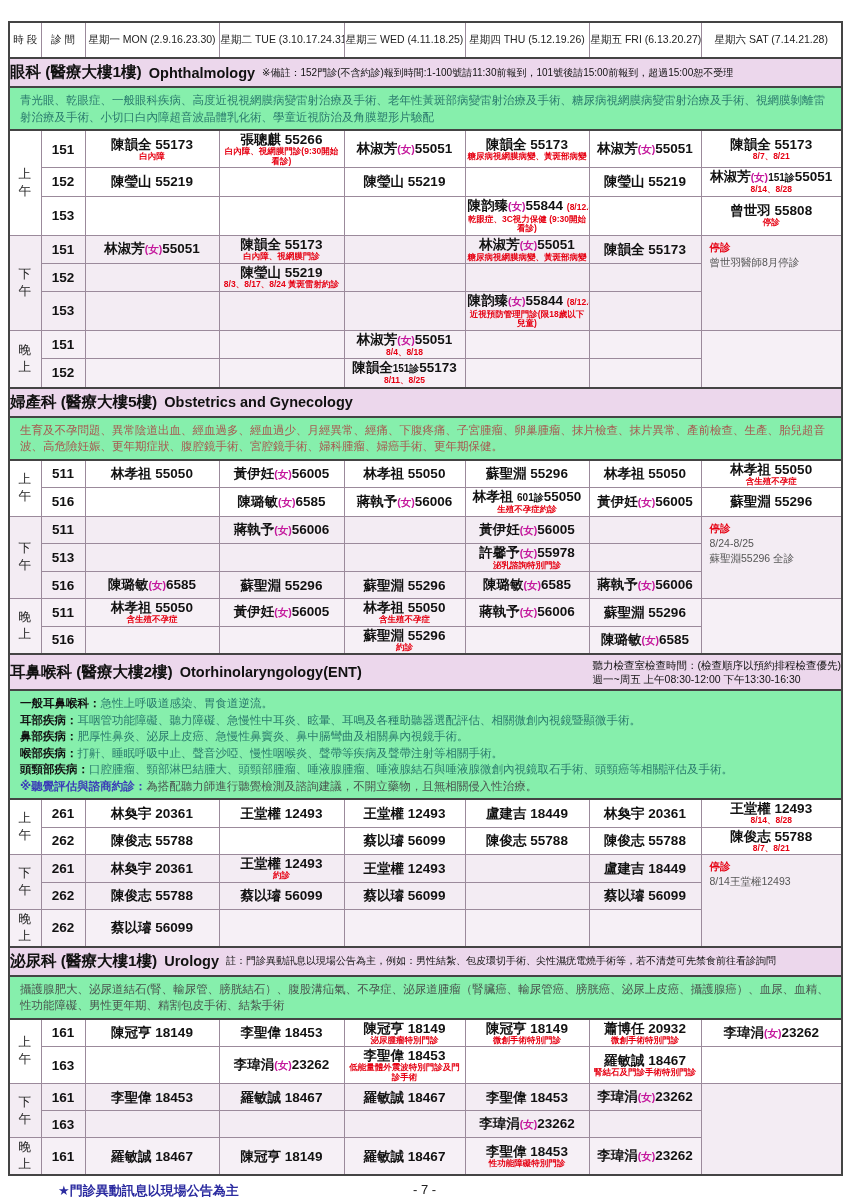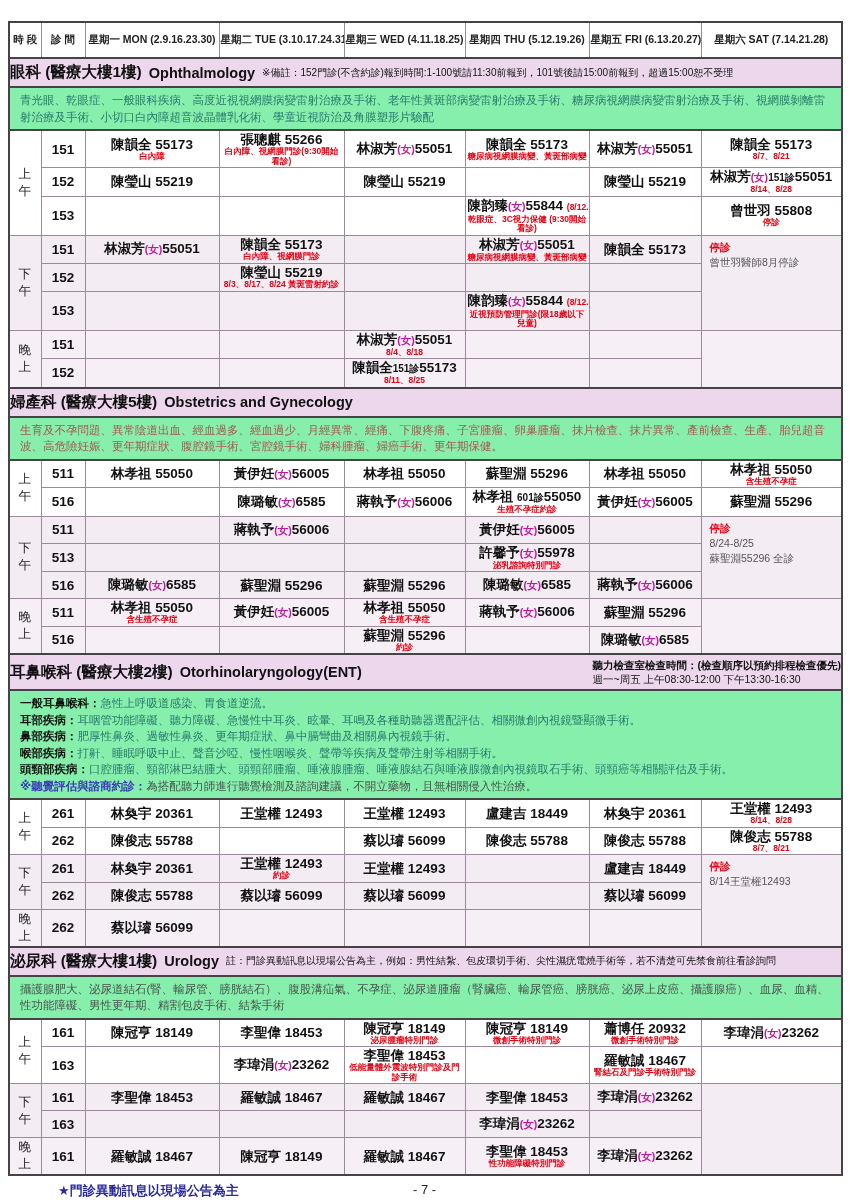--- a/index.html
+++ b/index.html
@@ -4,28 +4,28 @@
 <style>
   :root{
     --red:#e60012; --pink:#c4189c; --teal:#2a7a6d; --rose:#a85850; --blue:#3a3ab8;
     --sec-bg:#ecd7ec; --grid:#9b8a9b; --dark:#444444; --pm-bg:#f3ecf3; --ev-bg:#f6f0f6;
   }
   *{box-sizing:border-box;}
   body{margin:0;background:#ffffff;font-family:"Liberation Sans","DejaVu Sans",sans-serif;color:#111;}
   .page{width:849px;height:1200px;padding:21px 8px 0 8px;position:relative;background:#fff;overflow:hidden;}
   table{border-collapse:collapse;table-layout:fixed;width:833px;border:2px solid var(--dark);}
   td,th{border:1px solid var(--grid);text-align:center;vertical-align:middle;padding:1px 2px;overflow:hidden;}
-  tr.day-head th{font-size:10.5px;font-weight:bold;color:#222;height:36px;background:#fff;padding:2px 1px;white-space:nowrap;}
+  tr.day-head th{font-size:10.5px;font-weight:normal;color:#222;height:36px;background:#fff;padding:2px 1px;white-space:nowrap;}
   td.sec-head{background:var(--sec-bg);border-top:2px solid var(--dark);border-bottom:2px solid var(--dark);padding:3px 0;height:28px;}
   .sec-head-inner{display:flex;align-items:center;gap:7px;text-align:left;}
   .sec-title{font-size:15.5px;font-weight:bold;white-space:nowrap;}
   .sec-en{font-size:14.5px;font-weight:bold;white-space:nowrap;}
   .sec-note{font-size:10px;line-height:12px;}
   .sec-right{margin-left:auto;font-size:10.5px;line-height:14px;text-align:left;}
-  .sec-right div:first-child{font-weight:bold;}
+  .sec-right div:first-child{font-weight:normal;}
   td.sec-desc{background:#86efac;text-align:left;font-size:11.5px;line-height:16.5px;padding:4px 10px;border-bottom:2px solid var(--dark);}
   .desc-label{font-weight:bold;color:#111;}
   .desc-label.blue{color:var(--blue);}
   .t-teal{color:var(--teal);} .t-rose{color:var(--rose);} .t-dark{color:#4a554f;}
   tr.p-am>td{background:#ffffff;}
   tr.p-pm>td{background:var(--pm-bg);}
   tr.p-ev>td{background:var(--ev-bg);}
   td.period-cell{font-size:12.5px;color:#222;letter-spacing:1px;}
   td.room{font-weight:bold;font-size:13.5px;color:#111;}
   td.cell{height:27px;}
@@ -356,21 +356,21 @@
                 <div>聽力檢查室檢查時間：(檢查順序以預約排程檢查優先)</div>
                 <div>週一~周五 上午08:30-12:00  下午13:30-16:30</div>
               </div>
             </div>
           </td>
         </tr>
         <tr>
           <td class="sec-desc" colspan="8">
             <div class="desc-line"><span class="desc-label">一般耳鼻喉科：</span><span class="t-teal">急性上呼吸道感染、胃食道逆流。</span></div>
             <div class="desc-line"><span class="desc-label">耳部疾病：</span><span class="t-teal">耳咽管功能障礙、聽力障礙、急慢性中耳炎、眩暈、耳鳴及各種助聽器選配評估、相關微創內視鏡暨顯微手術。</span></div>
-            <div class="desc-line"><span class="desc-label">鼻部疾病：</span><span class="t-teal">肥厚性鼻炎、過敏性鼻炎、更年期症狀、鼻中膈彎曲及相關鼻內視鏡手術。</span></div>
+            <div class="desc-line"><span class="desc-label">鼻部疾病：</span><span class="t-teal">肥厚性鼻炎、泌尿上皮癌、急慢性鼻竇炎、鼻中膈彎曲及相關鼻內視鏡手術。</span></div>
             <div class="desc-line"><span class="desc-label">喉部疾病：</span><span class="t-teal">打鼾、睡眠呼吸中止、聲音沙啞、慢性咽喉炎、聲帶等疾病及聲帶注射等相關手術。</span></div>
             <div class="desc-line"><span class="desc-label">頭頸部疾病：</span><span class="t-teal">口腔腫瘤、頸部淋巴結腫大、頭頸部腫瘤、唾液腺腫瘤、唾液腺結石與唾液腺微創內視鏡取石手術、頭頸癌等相關評估及手術。</span></div>
             <div class="desc-line"><span class="desc-label blue">※聽覺評估與諮商約診：</span><span class="t-dark">為搭配聽力師進行聽覺檢測及諮詢建議，不開立藥物，且無相關侵入性治療。</span></div>
           </td>
         </tr>
         <tr class="p-am">
           <td class="period-cell" rowspan="2">上午</td>
           <td class="room">261</td>
           <td class="cell">
             <div class="main">林奐宇 20361</div>

